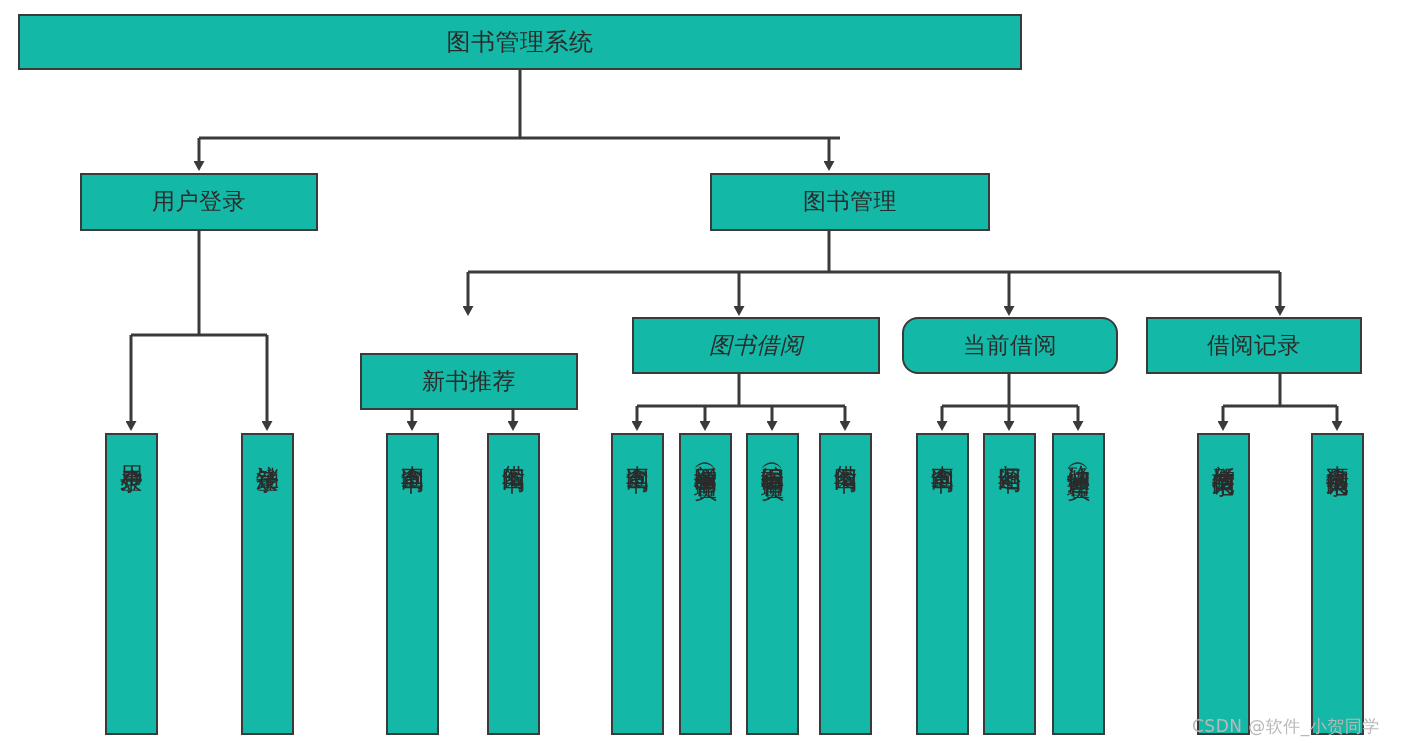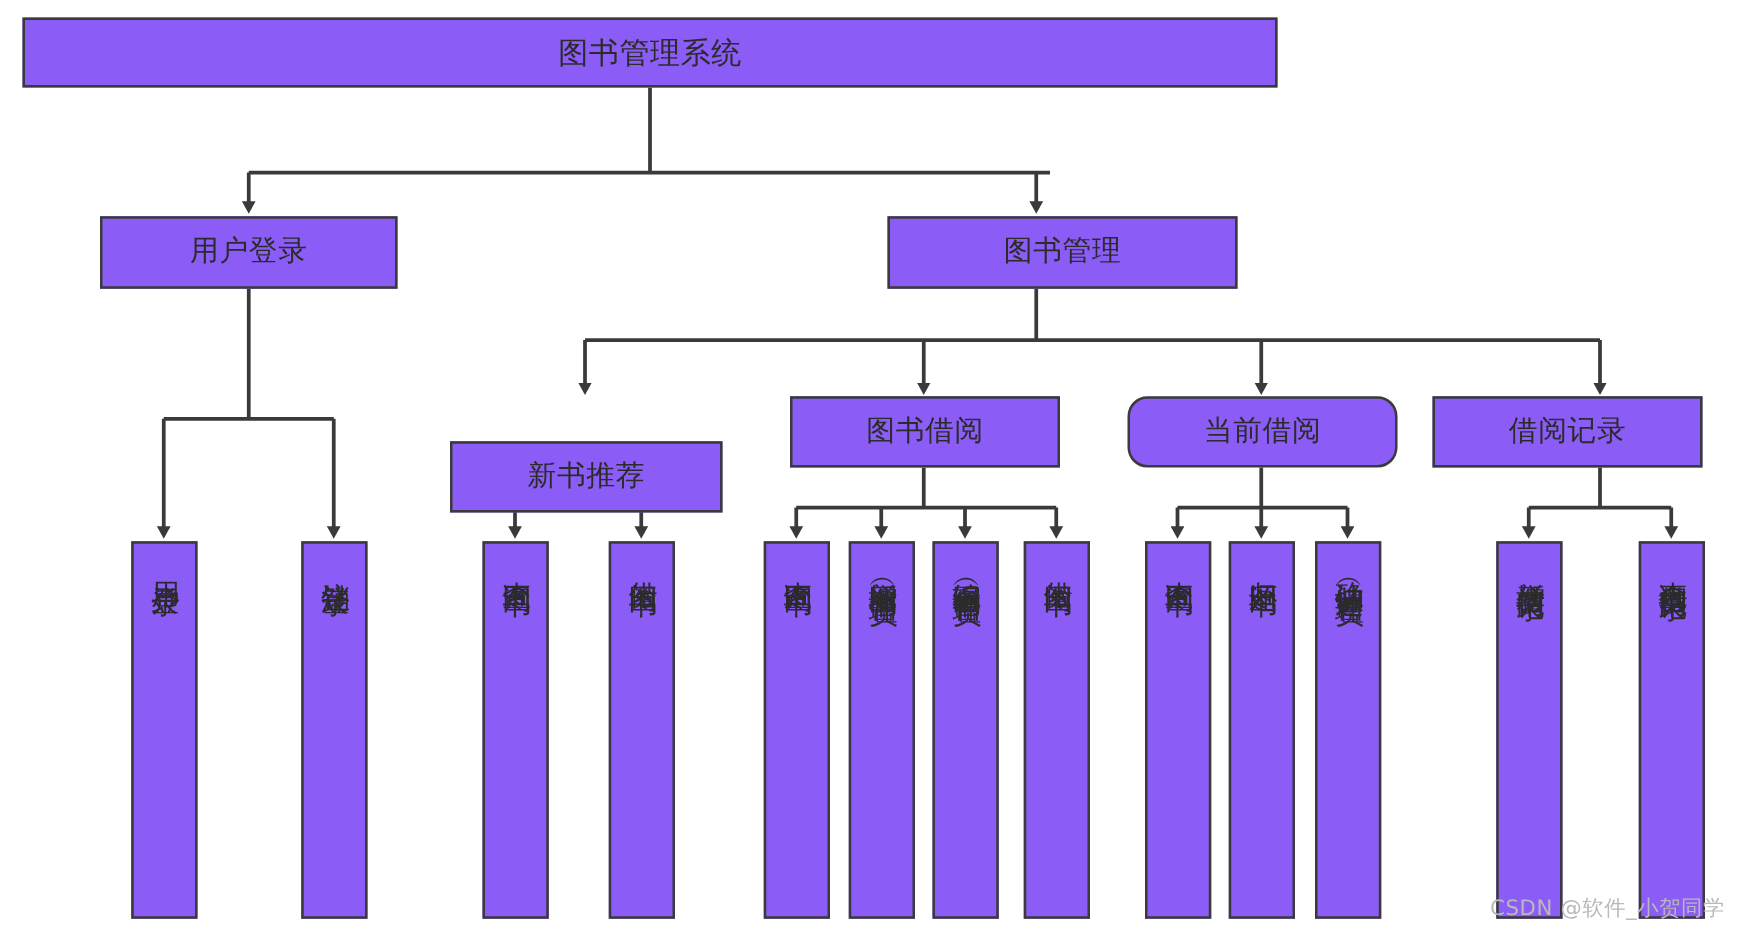--- a/index.html
+++ b/index.html
@@ -23,21 +23,21 @@
     position: absolute;
     left: 0;
     top: 0;
     width: 1405px;
     height: 747px;
     pointer-events: none;
   }
   .node {
     position: absolute;
     box-sizing: border-box;
-    background: #8b5cf6;
+    background: #14b8a6;
     border: 2px solid #3a3a3a;
     display: flex;
     align-items: center;
     justify-content: center;
     color: #2b2b2b;
     z-index: 2;
   }
   .node .label {
     display: block;
     text-align: center;
@@ -139,21 +139,21 @@
   <div class="node h" style="left:80px; top:173px; width:238px; height:58px;">
     <span class="label">用户登录</span>
   </div>
   <div class="node h" style="left:710px; top:173px; width:280px; height:58px;">
     <span class="label">图书管理</span>
   </div>
 
   <div class="node h" style="left:360px; top:317px; width:218px; height:57px;margin-top:36px;">
     <span class="label">新书推荐</span>
   </div>
-  <div class="node h" style="left:632px; top:317px; width:216px; height:57px;">
+  <div class="node h" style="left:632px; top:317px; width:248px; height:57px;font-style:italic;">
     <span class="label">图书借阅</span>
   </div>
   <div class="node h" style="left:902px; top:317px; width:216px; height:57px;border-radius:16px;">
     <span class="label">当前借阅</span>
   </div>
   <div class="node h" style="left:1146px; top:317px; width:216px; height:57px;">
     <span class="label">借阅记录</span>
   </div>
 
   <div class="node v" style="left:105px; top:433px; width:53px; height:302px;">

